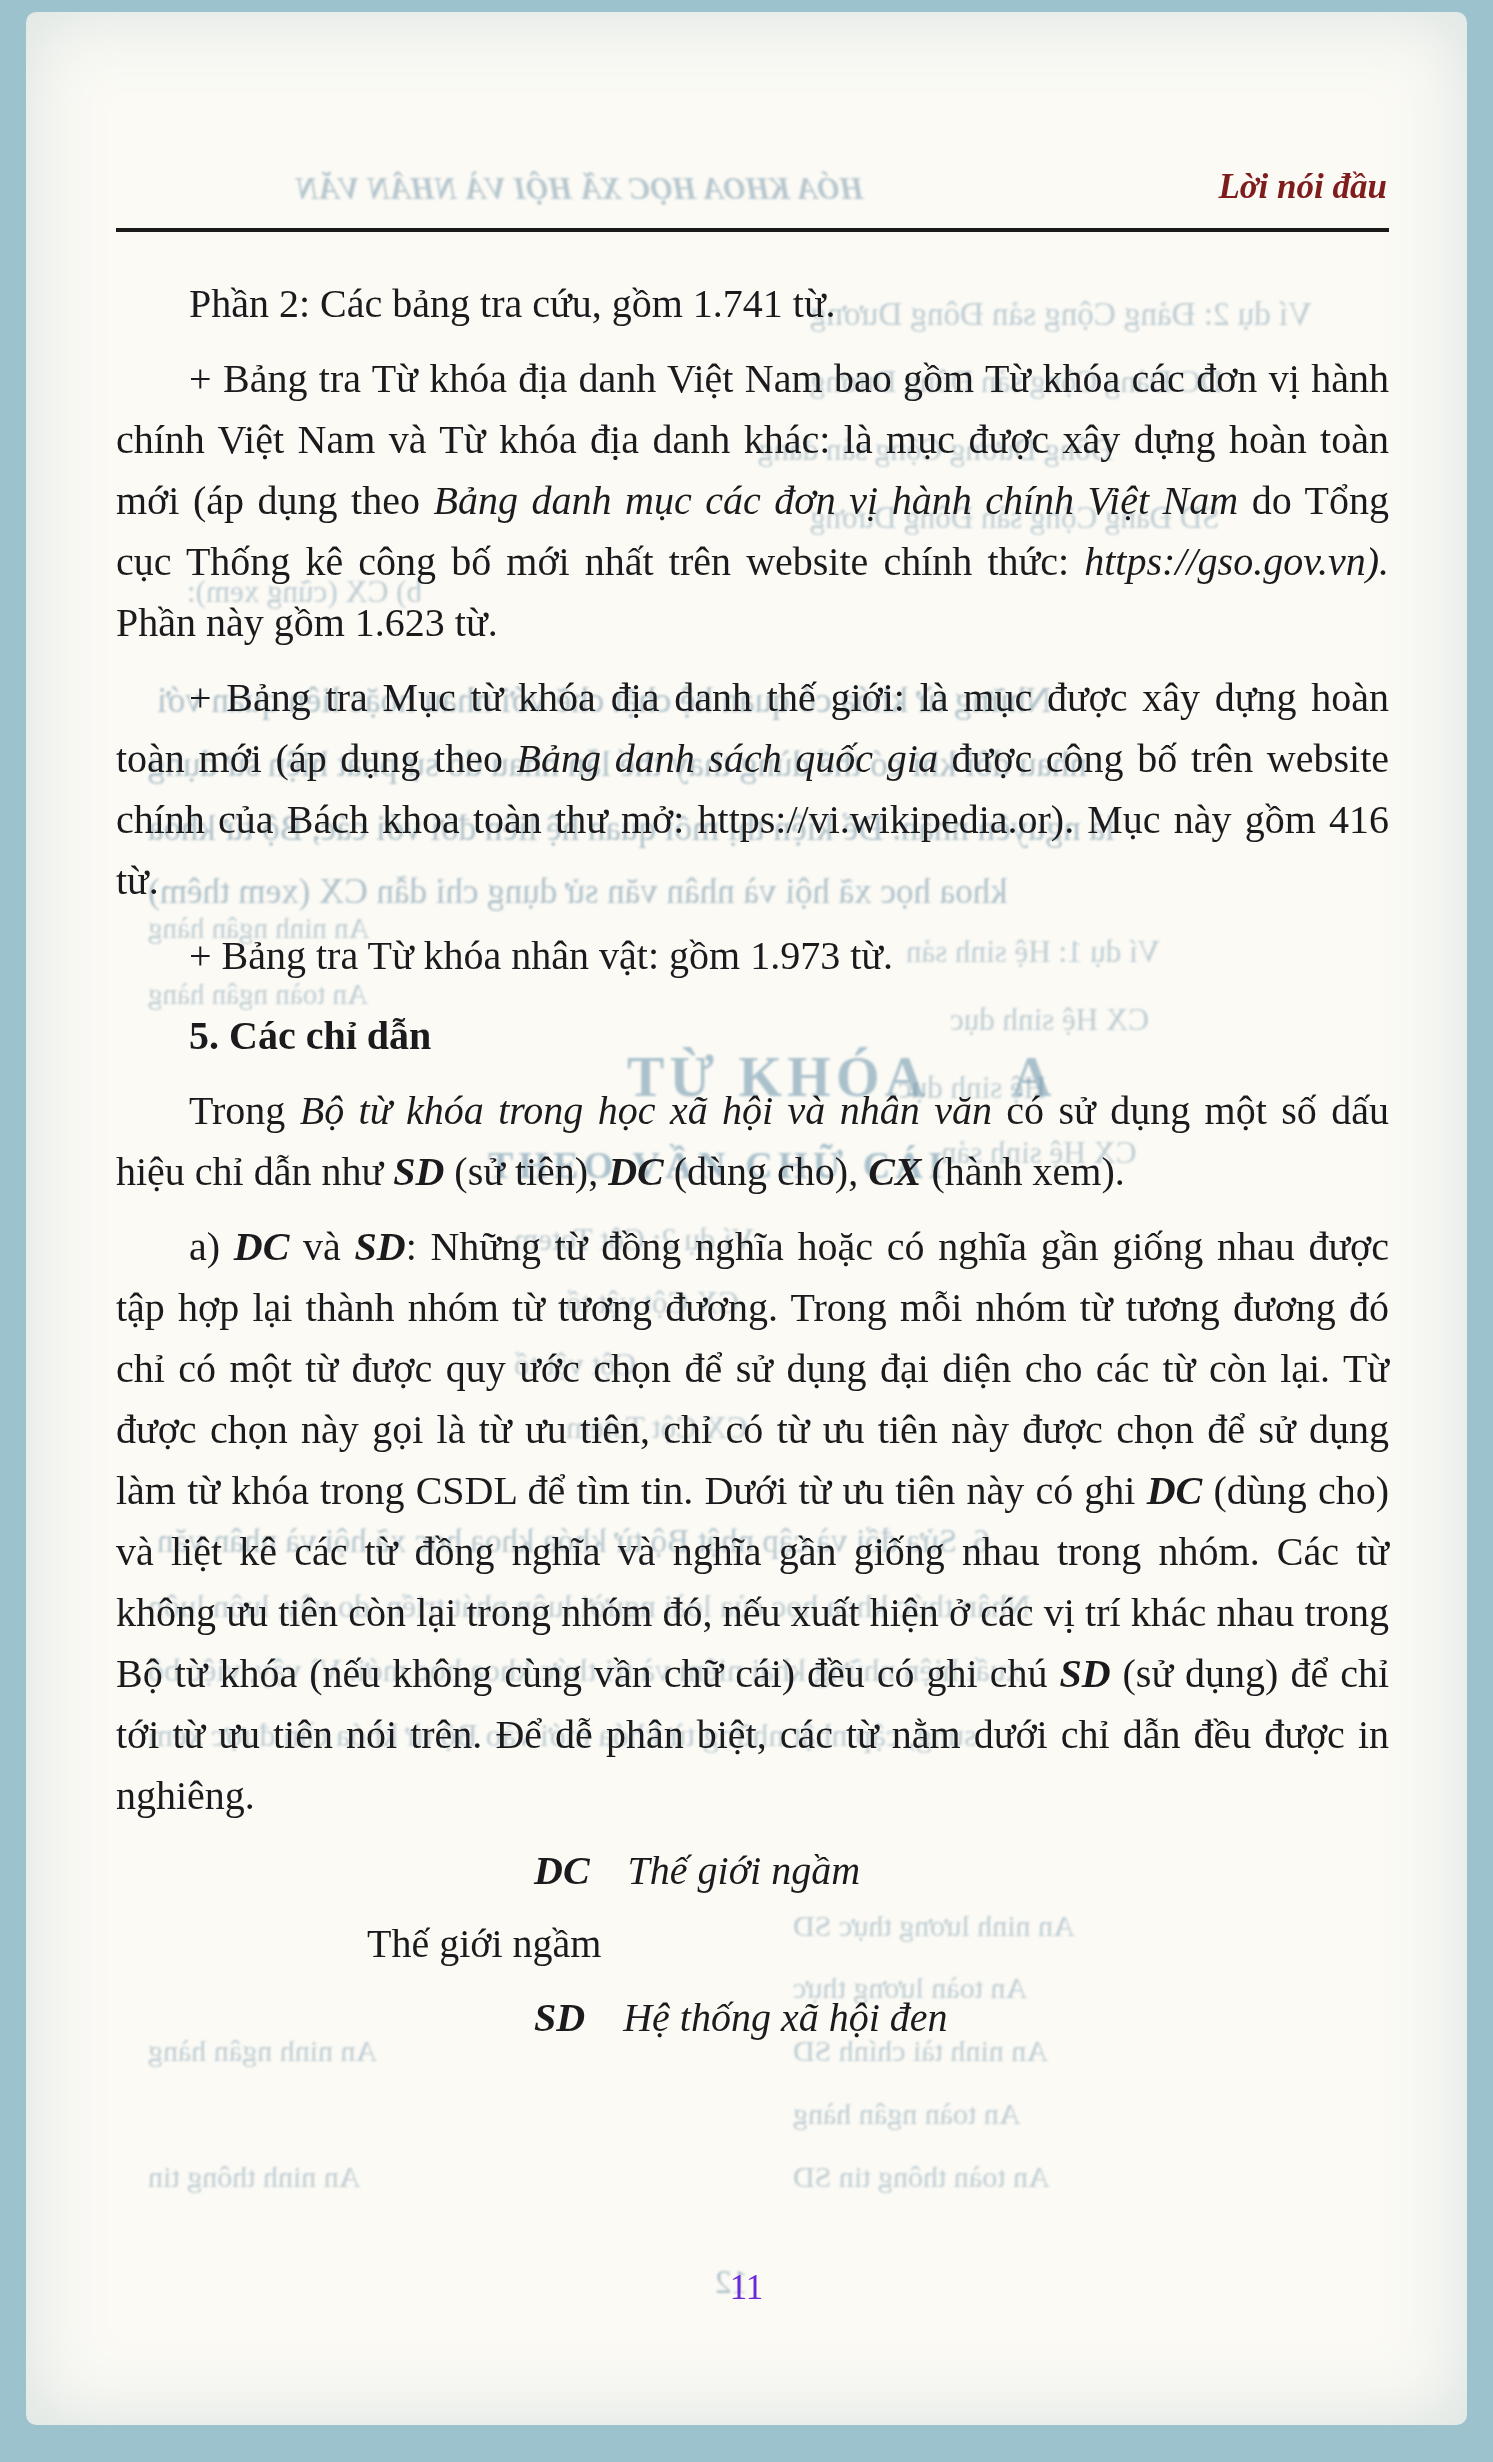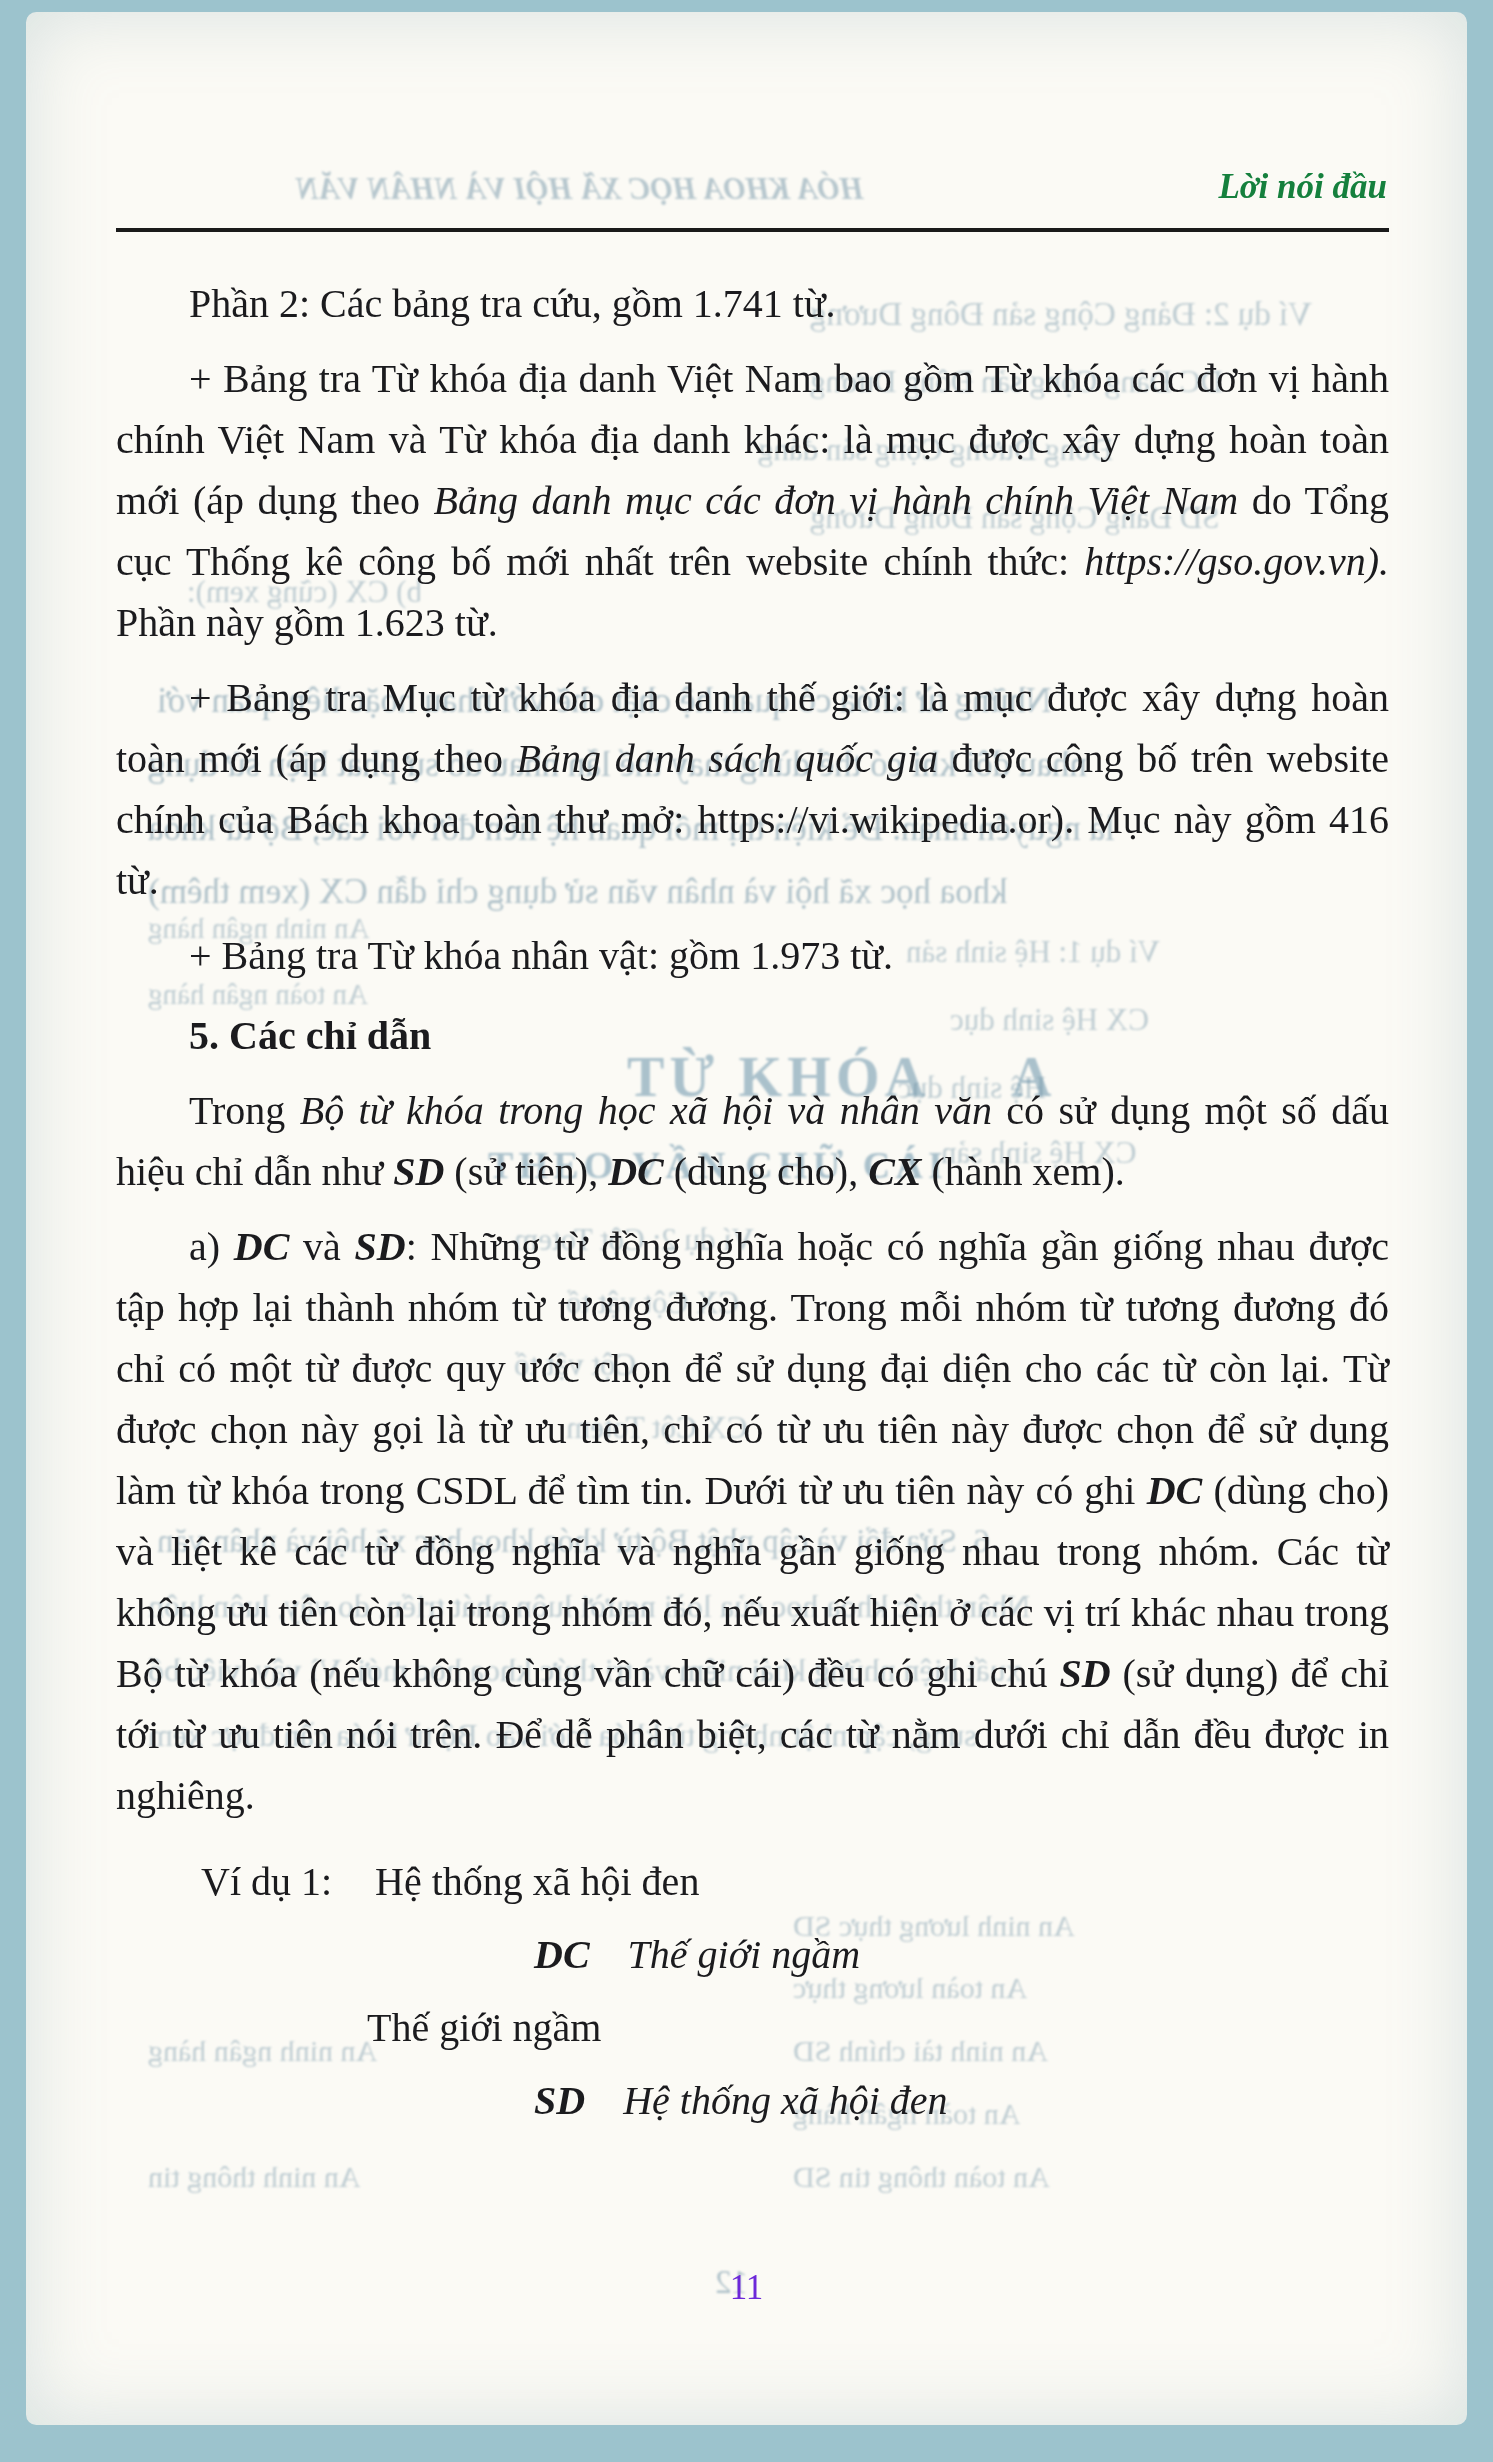--- a/index.html
+++ b/index.html
@@ -16,21 +16,21 @@
     width:1441px;height:2413px;
     background:#fbfaf5;
     border-radius:10.5px;
     box-shadow:inset 0 0 78px rgba(125,160,170,.28);
   }
   .running-header{
     position:absolute;top:155px;left:92px;right:80px;
     z-index:3;text-align:right;
   }
   .header-title{
-    font-size:35px;font-weight:bold;font-style:italic;color:#15803d;
+    font-size:35px;font-weight:bold;font-style:italic;color:#7f1d1d;
   }
   .rule{
     position:absolute;top:216px;left:90px;width:1273px;height:3.5px;
     background:#1a1a1a;z-index:3;
   }
   .content{
     position:absolute;left:90px;top:261px;width:1273px;z-index:3;
     font-size:40px;line-height:61px;color:#1b1b1e;
   }
   .block-p{text-align:justify;text-indent:73px;margin-bottom:14px;}
@@ -109,21 +109,20 @@
   <div class="rule"></div>
 
   <div class="content" id="content">
       <div class="block block-p"><span>Phần 2: Các bảng tra cứu, gồm 1.741 từ.</span></div>
       <div class="block block-p"><span>+ Bảng tra Từ khóa địa danh Việt Nam bao gồm Từ khóa các đơn vị hành chính Việt Nam và Từ khóa địa danh khác: là mục được xây dựng hoàn toàn mới (áp dụng theo </span><span class="seg-i">Bảng danh mục các đơn vị hành chính Việt Nam</span><span> do Tổng cục Thống kê công bố mới nhất trên website chính thức: </span><span class="seg-i">https://gso.gov.vn).</span><span> Phần này gồm 1.623 từ.</span></div>
       <div class="block block-p"><span>+ Bảng tra Mục từ khóa địa danh thế giới: là mục được xây dựng hoàn toàn mới (áp dụng theo </span><span class="seg-i">Bảng danh sách quốc gia</span><span> được công bố trên website chính của Bách khoa toàn thư mở: https://vi.wikipedia.or). Mục này gồm 416 từ.</span></div>
       <div class="block block-p"><span>+ Bảng tra Từ khóa nhân vật: gồm 1.973 từ.</span></div>
       <div class="block block-heading"><span class="seg-b">5. Các chỉ dẫn</span></div>
       <div class="block block-p"><span>Trong </span><span class="seg-i">Bộ từ khóa trong học xã hội và nhân văn</span><span> có sử dụng một số dấu hiệu chỉ dẫn như </span><span class="seg-bi">SD</span><span> (sử tiên), </span><span class="seg-bi">DC</span><span> (dùng cho), </span><span class="seg-bi">CX</span><span> (hành xem).</span></div>
       <div class="block block-p"><span>a) </span><span class="seg-bi">DC</span><span> và </span><span class="seg-bi">SD</span><span>: Những từ đồng nghĩa hoặc có nghĩa gần giống nhau được tập hợp lại thành nhóm từ tương đương. Trong mỗi nhóm từ tương đương đó chỉ có một từ được quy ước chọn để sử dụng đại diện cho các từ còn lại. Từ được chọn này gọi là từ ưu tiên, chỉ có từ ưu tiên này được chọn để sử dụng làm từ khóa trong CSDL để tìm tin. Dưới từ ưu tiên này có ghi </span><span class="seg-bi">DC</span><span> (dùng cho) và liệt kê các từ đồng nghĩa và nghĩa gần giống nhau trong nhóm. Các từ không ưu tiên còn lại trong nhóm đó, nếu xuất hiện ở các vị trí khác nhau trong Bộ từ khóa (nếu không cùng vần chữ cái) đều có ghi chú </span><span class="seg-bi">SD</span><span> (sử dụng) để chỉ tới từ ưu tiên nói trên. Để dễ phân biệt, các từ nằm dưới chỉ dẫn đều được in nghiêng.</span></div>
-      <div class="block block-vi-du"><span class="lead">Ví dụ 1:</span><span>Hệ thống xã hội đen</span></div>
       <div class="block block-ref"><span class="seg-bi lead">DC</span><span class="seg-i">Thế giới ngầm</span></div>
       <div class="block block-term"><span>Thế giới ngầm</span></div>
       <div class="block block-ref"><span class="seg-bi lead">SD</span><span class="seg-i">Hệ thống xã hội đen</span></div>
     </div>
 
   <div class="folio">11</div>
 
 </div>
 
 

